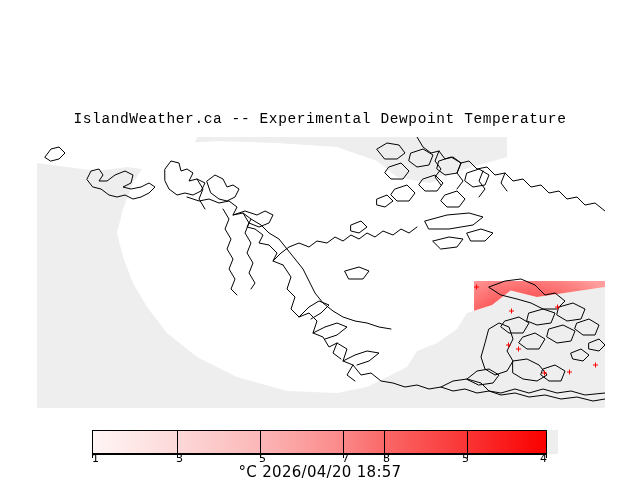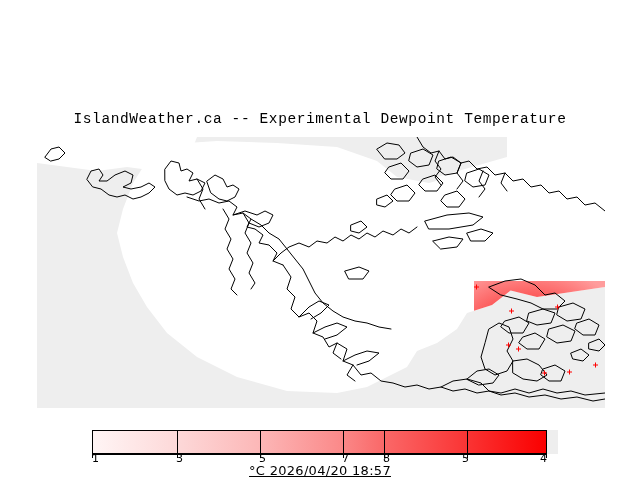--- a/index.html
+++ b/index.html
@@ -113,26 +113,25 @@
     color: #000000;
     font-family: "DejaVu Sans", sans-serif;
     white-space: nowrap;
   }
   .cbar-caption {
     position: absolute;
     left: 0;
     top: 463px;
     width: 640px;
     text-align: center;
-    font-size: 13px;
+    font-size: 15px;
     color: #000000;
     white-space: nowrap;
     font-family: "DejaVu Sans", sans-serif;
     letter-spacing: 0.3px;
-    text-decoration: underline;
   }
 </style>
 </head>
 <body>
 
 <div id="app">
 
   <div class="title">IslandWeather.ca -- Experimental Dewpoint Temperature</div>
 
   <div class="map-panel">

